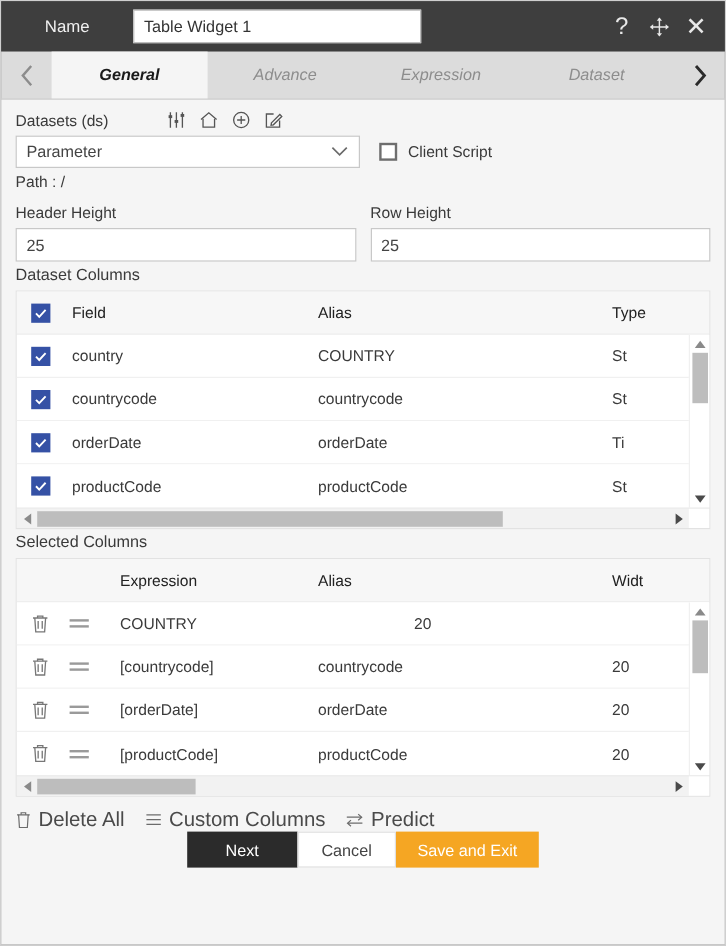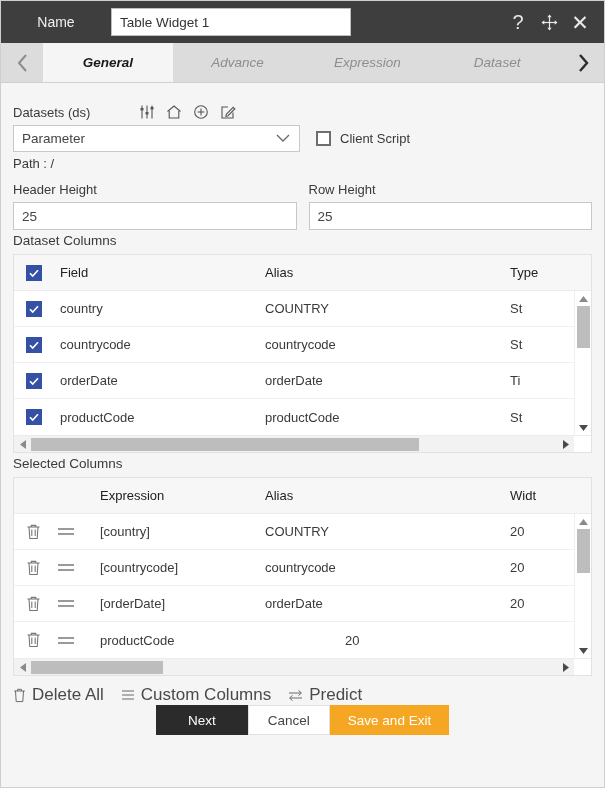--- a/index.html
+++ b/index.html
@@ -37,21 +37,21 @@
             flex: 0 0 auto; border-bottom: 1px solid #d0d0d0; font-style: italic; }
   .tab-arrow { width: 42px; display: flex; align-items: center; justify-content: center;
                cursor: pointer; }
   .tab-arrow svg { display: block; }
   .tabs { flex: 1; display: flex; align-items: stretch; }
   .tab { flex: 1; display: flex; align-items: center; justify-content: center;
          font-size: 13.5px; color: #8d8d8d; cursor: pointer; }
   .tab.active { background: #f5f5f5; color: #1a1a1a; font-weight: bold; }
 
   
-  .content { flex: 1; background: #f5f5f5; padding: 12px 12px; overflow: hidden; position: relative; }
+  .content { flex: 1; background: #f5f5f5; padding: 0 12px; overflow: hidden; position: relative; }
   .lbl { font-size: 13px; color: #3a3a3a; }
 
   .ds-row { display: flex; align-items: center; margin-top: 9px; }
   .ds-icons { display: flex; align-items: center; gap: 11px; margin-left: 49px; }
   .ds-icons span { cursor: pointer; color: #555; display: flex; align-items: center; }
 
   .select-row { display: flex; align-items: center; margin-top: 5px; }
   .select-box {
     width: 287px; height: 27px; background: #fff; border: 1px solid #c8c8c8;
     display: flex; align-items: center; padding: 0 8px; cursor: pointer;
@@ -360,21 +360,20 @@
                 <line x1="9.2" y1="5.6" x2="9.2" y2="12"></line>
             </svg>
           </span>
         </span>
         <span class="c-drag">
           <span class="drag-handle">
               <i></i>
               <i></i>
             </span>
         </span>
-        <span class="c-expr">[country]</span>
         <span class="c-alias2">COUNTRY</span>
         <span class="c-width">20</span>
       </div>
       <div class="grid-row">
         <span class="c-trash">
           <span class="trash-btn">
             <svg width="15" height="16" viewBox="0 0 15 16" fill="none" stroke="#777" stroke-width="1.1">
               <polyline points="1.5,3 13.5,3"></polyline>
                 <path d="M3 3 L3.8 14.5 L11.2 14.5 L12 3"></path>
               <path d="M5.3 3 L5.3 1.4 L9.7 1.4 L9.7 3"></path>
@@ -426,20 +425,21 @@
                 <line x1="9.2" y1="5.6" x2="9.2" y2="12"></line>
             </svg>
           </span>
         </span>
         <span class="c-drag">
           <span class="drag-handle">
               <i></i>
               <i></i>
             </span>
         </span>
+        <span class="c-expr">[productCode]</span>
         <span class="c-alias2">productCode</span>
         <span class="c-width">20</span>
       </div>
 
       <div class="vscroll">
         <span class="arrow">
           <svg width="11" height="8" viewBox="0 0 11 8">
               <polygon points="5.5,1 10,7 1,7" fill="#8a8a8a"></polygon>
             </svg>
         </span>

